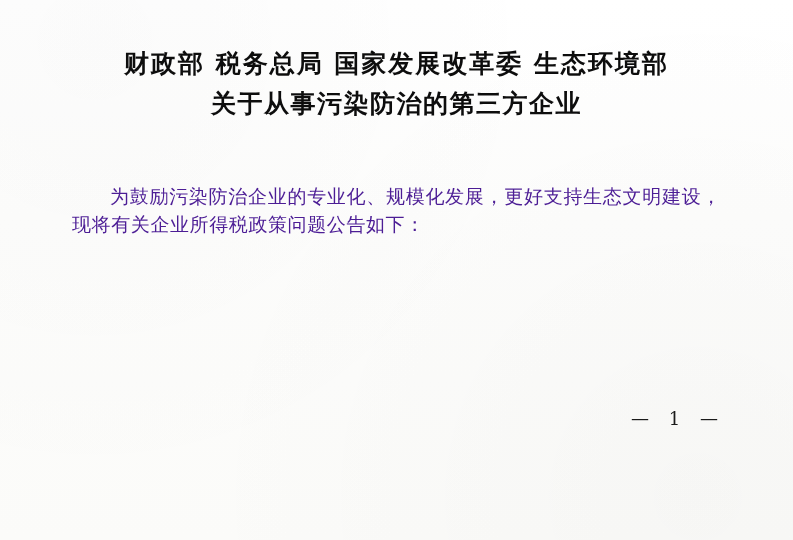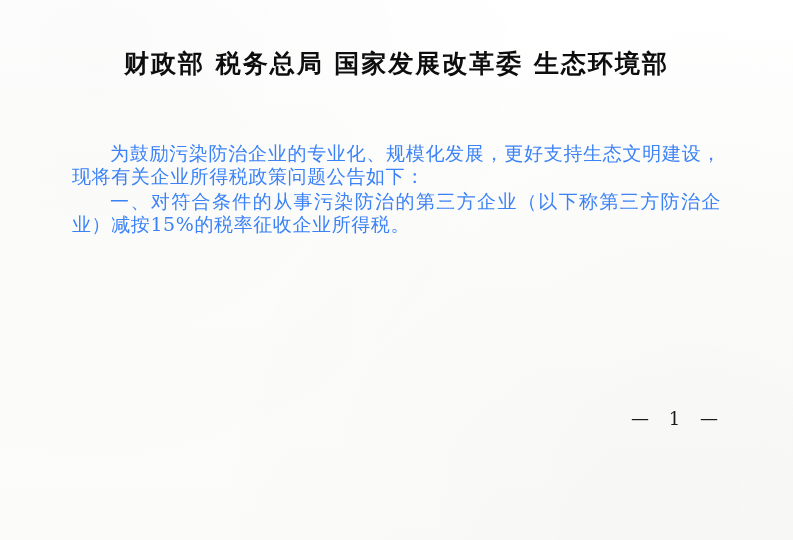--- a/index.html
+++ b/index.html
@@ -49,25 +49,25 @@
     color: #0d0d0d;
     white-space: nowrap;
   }
   .title-line.l1 { letter-spacing: 2px; }
   .title-line.l2 { letter-spacing: 1.5px; }
   .title-line.l3 { letter-spacing: 1.5px; }
 
   .para {
     font-family: "DejaVu Serif", serif;
     font-size: 19px;
-    line-height: 23px;
+    line-height: 28px;
     letter-spacing: 0.6px;
     text-align: justify;
     text-justify: inter-ideograph;
-    color: #3b82f6;
+    color: #4c1d95;
     margin: 0;
     text-indent: 38px;
   }
   .para + .para { margin-top: 2px; }
 
   .page-number {
     position: absolute;
     left: 0;
     right: 72px;
     top: 408px;
@@ -80,24 +80,24 @@
   .page-number .num { padding: 0 8px; }
 </style>
 </head>
 <body>
 
 <div class="page">
   <div class="doc-body">
 
     <div class="title-block">
       <div class="title-line l1">财政部 税务总局 国家发展改革委 生态环境部</div>
+      <div class="title-line l2">关于从事污染防治的第三方企业</div>
     </div>
 
     <p class="para">为鼓励污染防治企业的专业化、规模化发展，更好支持生态文明建设，现将有关企业所得税政策问题公告如下：</p>
-    <p class="para">一、对符合条件的从事污染防治的第三方企业（以下称第三方防治企业）减按15%的税率征收企业所得税。</p>
 
   </div>
 
   <div class="page-number">
     <span>—</span>
     <span class="num">1</span>
     <span>—</span>
   </div>
 </div>
 

